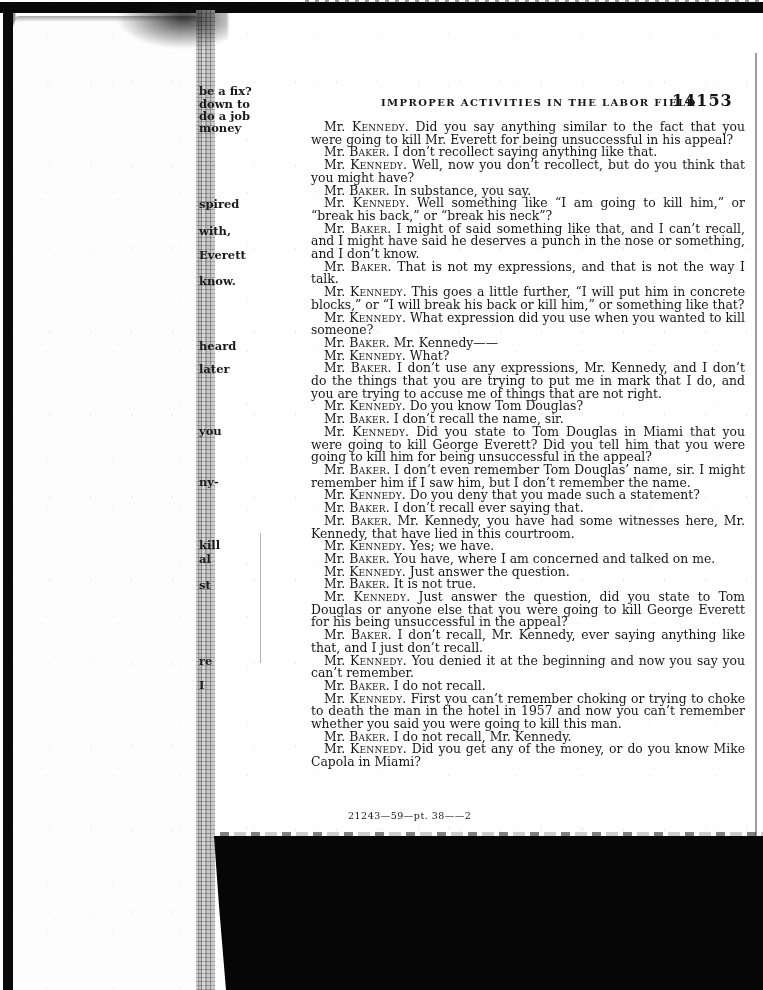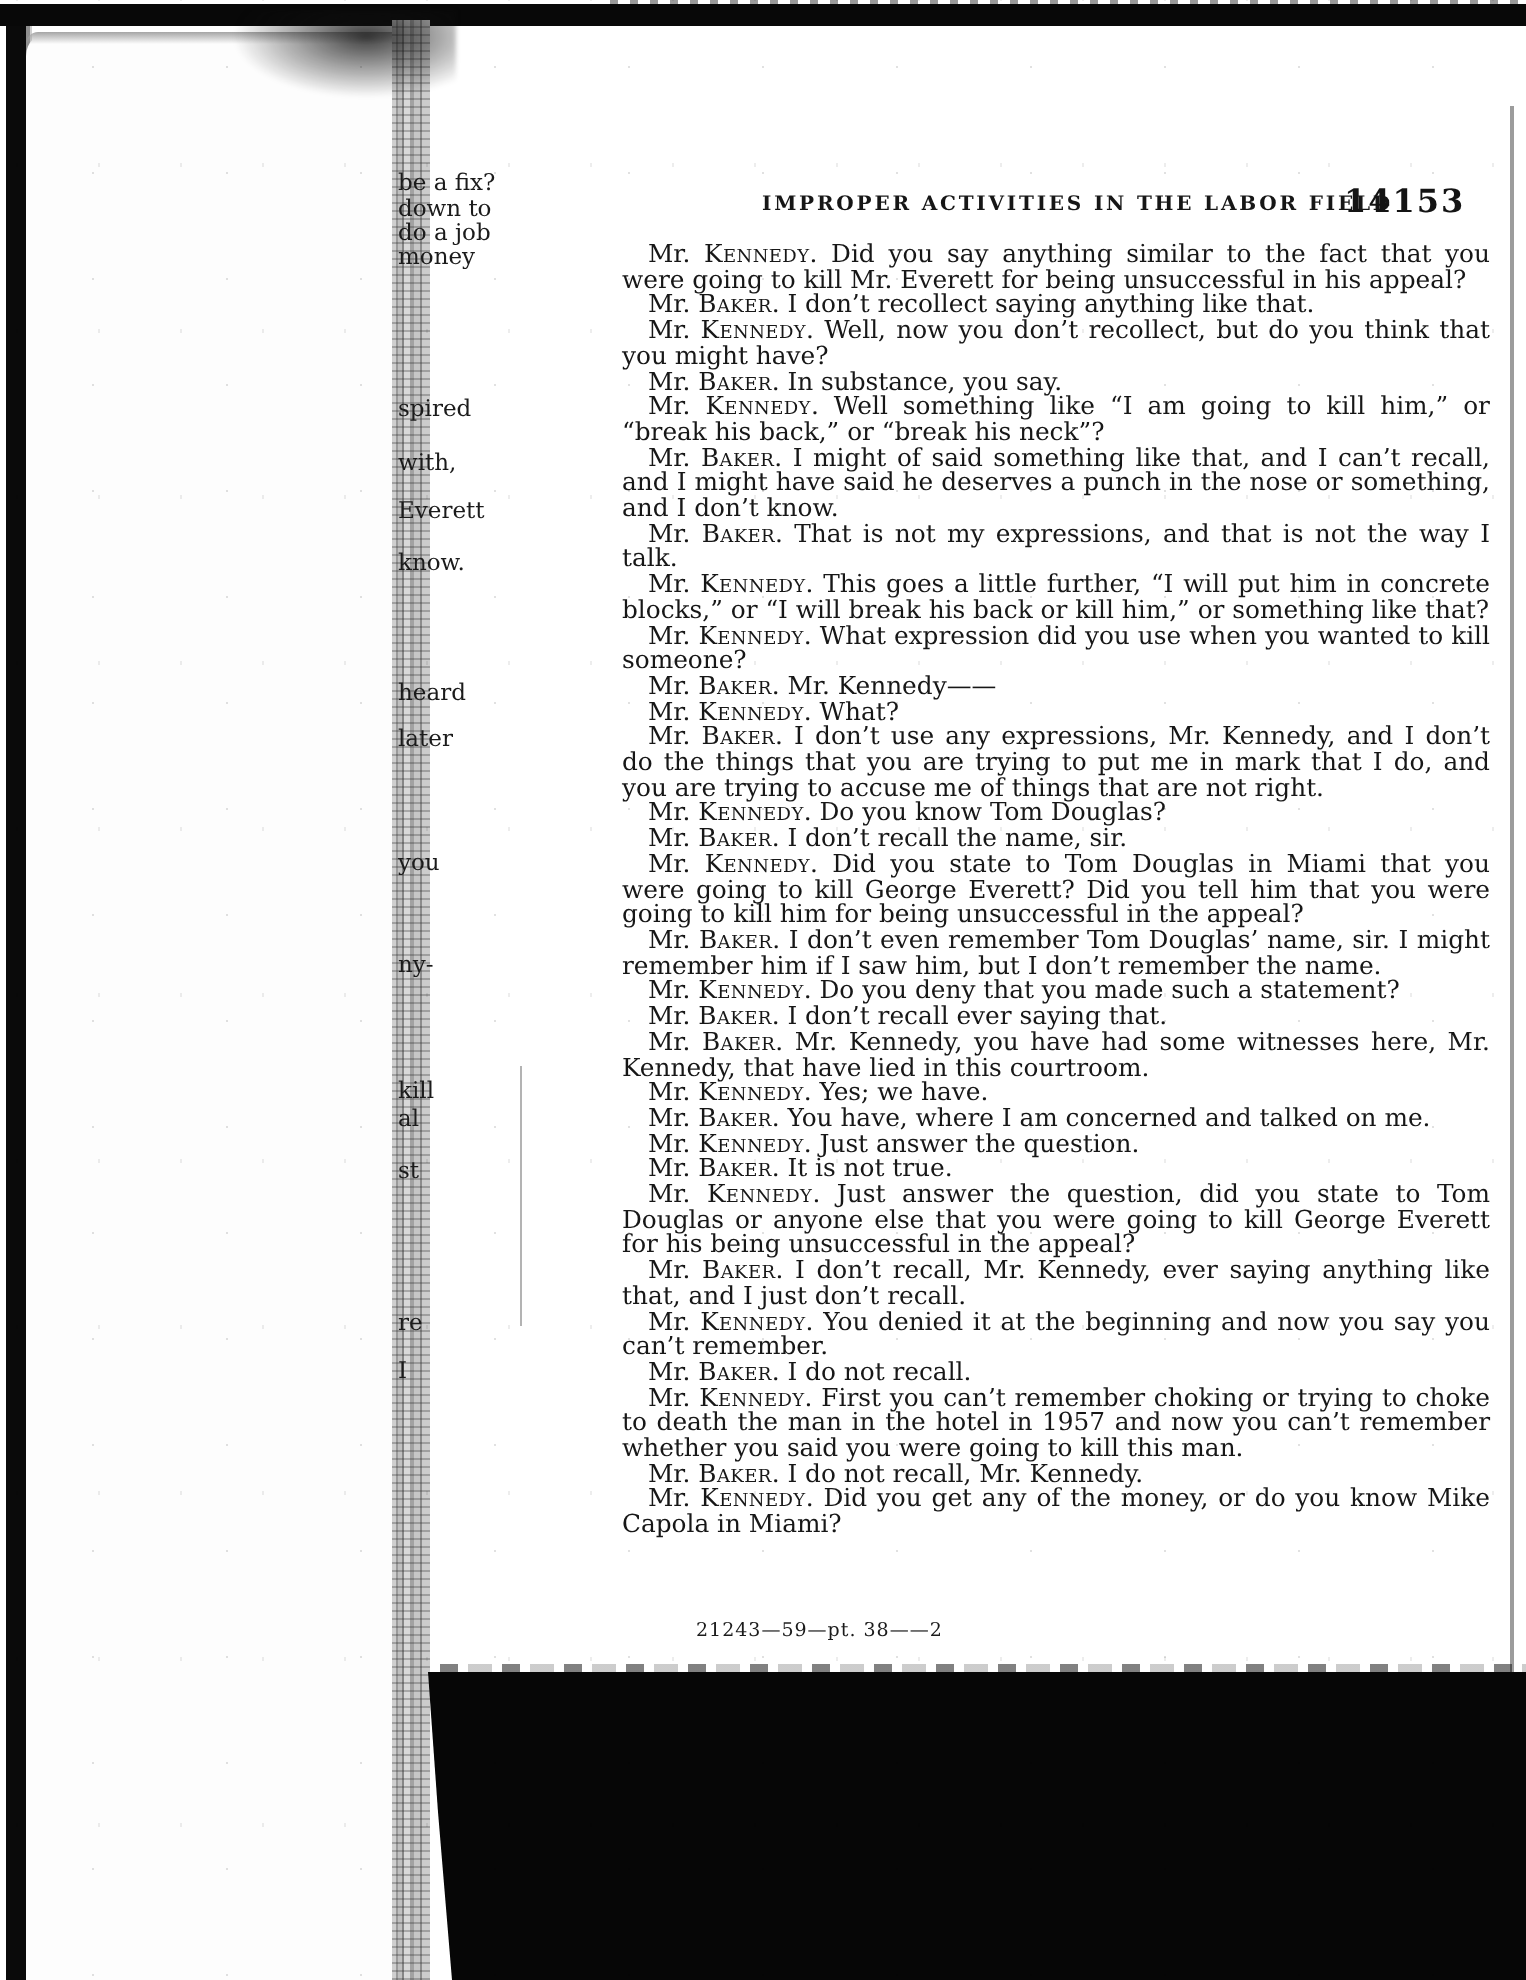--- a/index.html
+++ b/index.html
@@ -69,21 +69,21 @@
   .print-code{
     position:absolute;top:757px;left:133px;
     font-size:9.5px;letter-spacing:.5px;color:#1b1b1b;white-space:nowrap;
   }
   .crease{position:absolute;left:45px;top:480px;width:1px;height:130px;background:#b3b3b3;}
 
   
   .fragments{position:absolute;left:199px;top:0;width:50px;height:990px;z-index:5;}
   .frag{
     position:absolute;left:0;white-space:nowrap;
-    font-size:11.5px;line-height:12px;color:#1b1b1b;
+    font-size:11.5px;line-height:12px;color:#1b1b1b;font-weight:bold;
   }
 
   
   .black-bottom{
     position:absolute;left:214px;top:836px;width:549px;height:154px;background:#060606;
     clip-path:polygon(0 0,549px 0,549px 154px,12px 154px,5px 70px,0 0);
   }
   .ragged-edge{
     position:absolute;left:220px;top:832px;right:0;height:4px;
     background:repeating-linear-gradient(90deg,rgba(25,25,25,.55) 0 9px,rgba(255,255,255,0) 9px 14px,rgba(25,25,25,.22) 14px 26px,rgba(255,255,255,0) 26px 31px);

